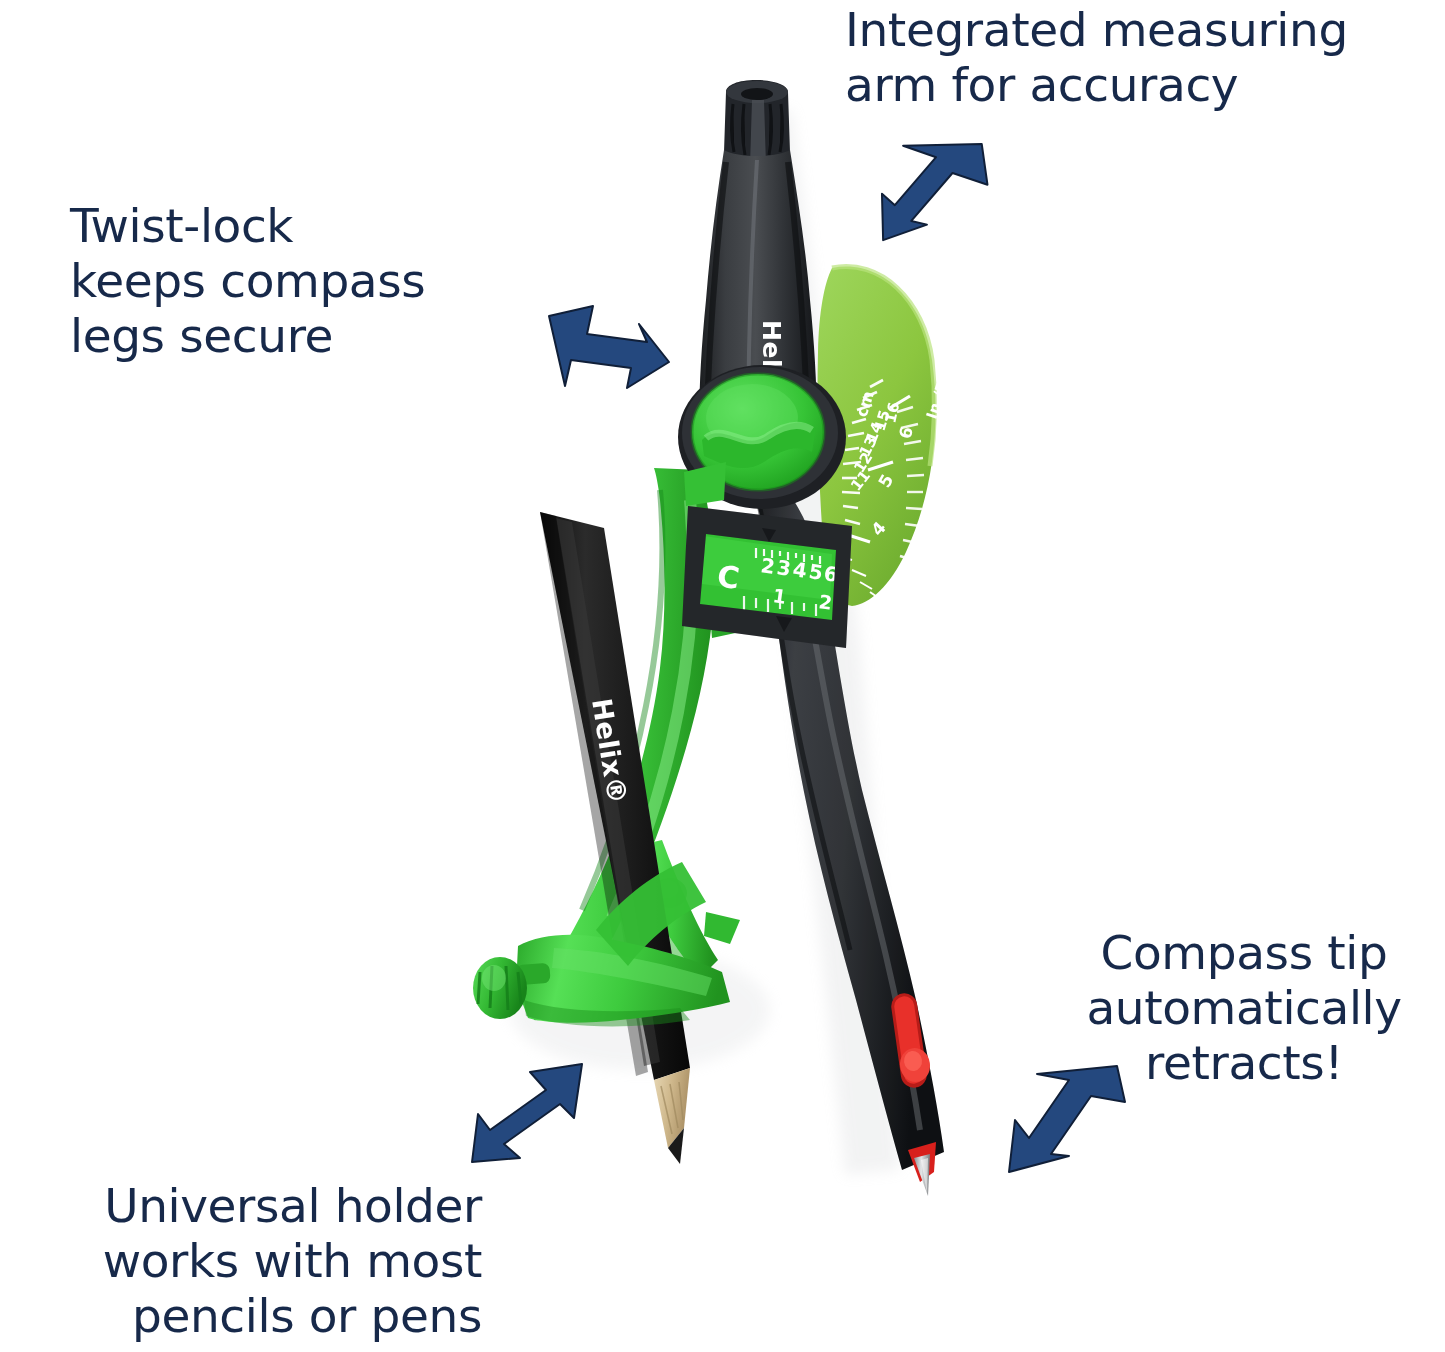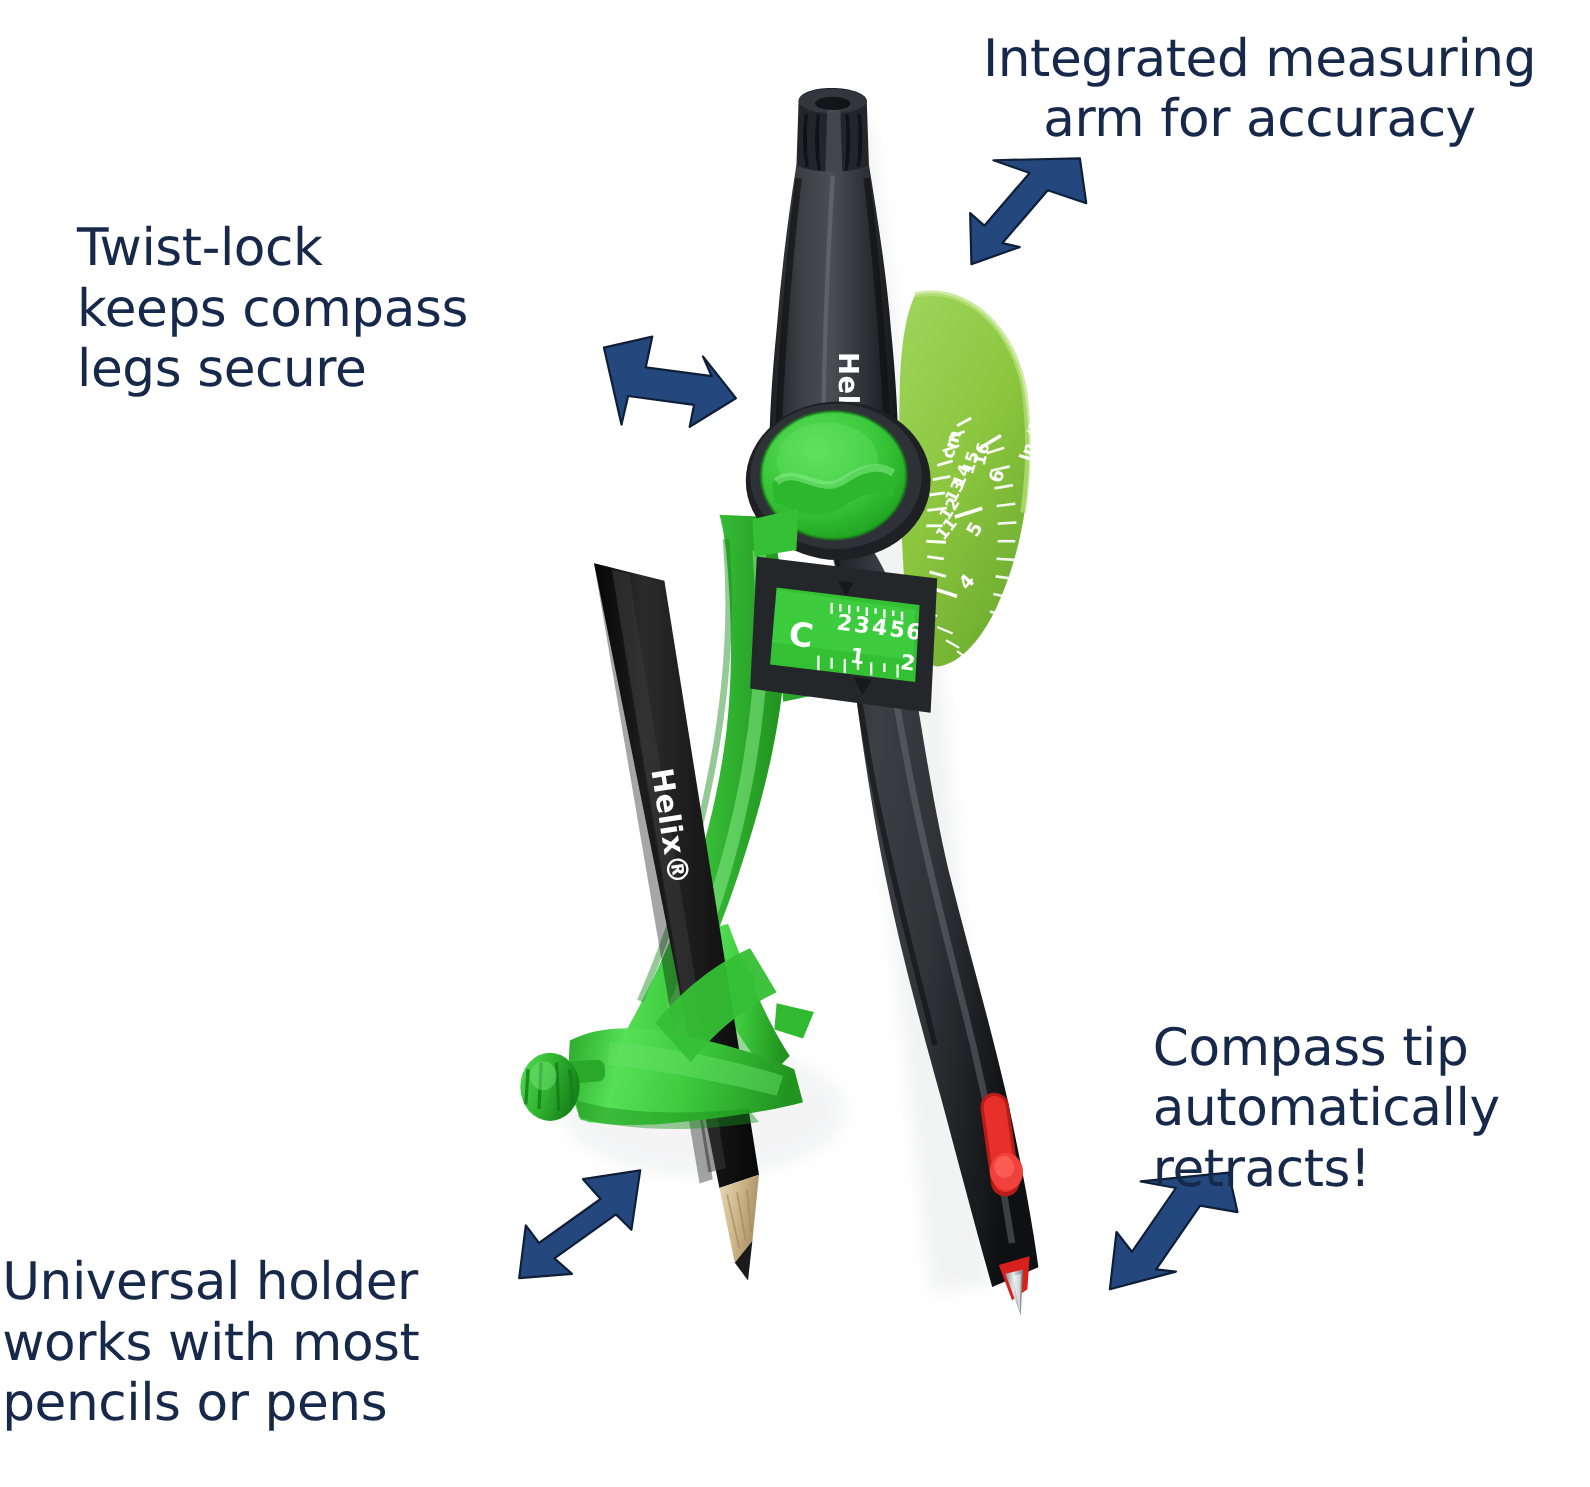--- a/index.html
+++ b/index.html
@@ -25,24 +25,24 @@
     font-family: "DejaVu Sans", sans-serif;
     font-size: 47px;
     line-height: 1.17;
     font-weight: 400;
     letter-spacing: -0.4px;
     white-space: pre-line;
   }
   .callout.c-right  { text-align: center; }
   .callout.c-left   { text-align: center; }
 
-  #callout-measuring-arm { top: 2px;    left: 845px; width: 600px; text-align: center; margin-top: 24px; }
+  #callout-measuring-arm { top: 2px;    left: 845px; width: 600px; text-align: left; }
   #callout-twist-lock    { top: 198px;  left: 70px;  width: 470px; text-align: left; }
-  #callout-compass-tip   { top: 925px;  left: 1048px; width: 392px; text-align: left; }
-  #callout-universal     { top: 1138px; left: 2px;   width: 480px; text-align: left; }
+  #callout-compass-tip   { top: 925px;  left: 1048px; width: 392px; text-align: center; }
+  #callout-universal     { top: 1178px; left: 2px;   width: 480px; text-align: right; }
 
   
   .arrow { position: absolute; }
 
   
   #product {
     position: absolute;
     left: 0; top: 0;
     width: 1445px;
     height: 1352px;

